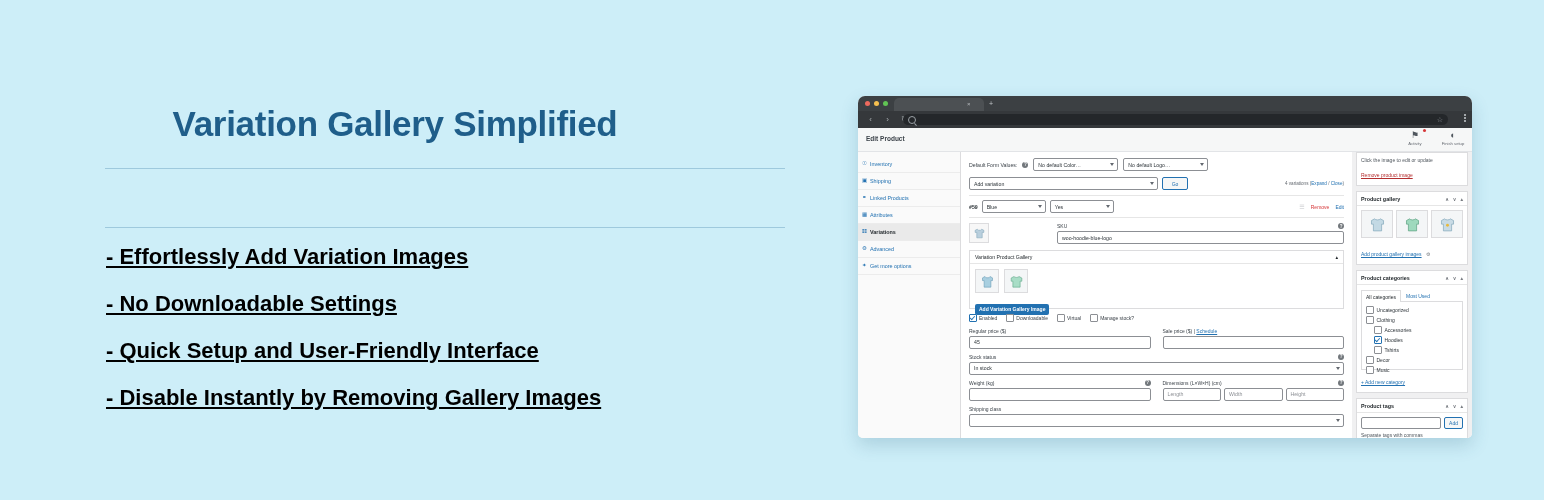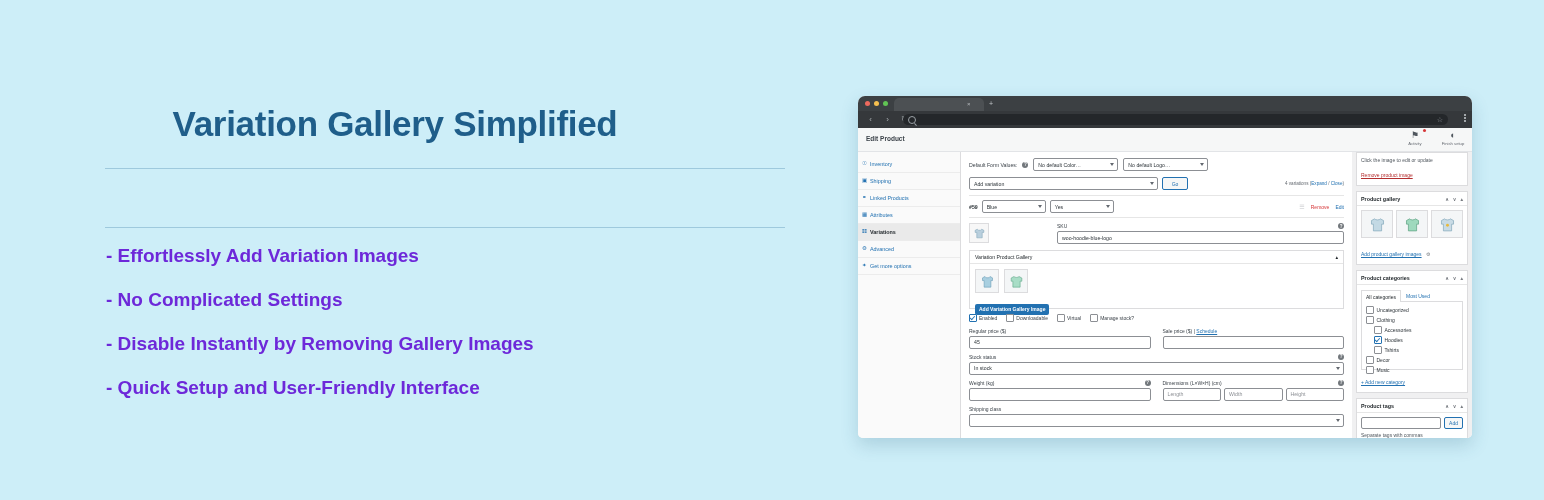--- a/index.html
+++ b/index.html
@@ -19,22 +19,22 @@
   }
   .rule{position:absolute;left:105px;width:680px;height:1px;background:#9ec9dd;}
   .rule.r1{top:160px;}
   .rule.r2{top:219px;}
   .promo-sub{
     position:absolute;left:0;top:182px;width:790px;text-align:center;
     font-size:14.5px;color:#22618c;
   }
   .features{position:absolute;left:106px;top:238px;width:740px;}
   .feature{
-    font-size:19px;font-weight:bold;color:#6d28d9;line-height:1;
-    margin-bottom:25px;white-space:nowrap;
+    font-size:22px;font-weight:bold;color:#000000;line-height:1;
+    margin-bottom:25px;white-space:nowrap;text-decoration:underline;
   }
 
   
   .browser{
     position:absolute;left:858px;top:96px;width:614px;height:342px;
     background:#ffffff;border-radius:7px 7px 5px 5px;overflow:hidden;
     box-shadow:0 7px 18px rgba(35,90,120,0.20);
   }
   .titlebar{
     height:15px;background:#3c4043;position:relative;
@@ -200,23 +200,23 @@
 <body>
 
 <div class="stage">
 
   <div class="promo">
     <div class="promo-title">Variation Gallery Simplified</div>
     <div class="rule r1"></div>
     <div class="rule r2"></div>
     <div class="features">
       <div class="feature">- Effortlessly Add Variation Images</div>
-      <div class="feature">- No Complicated Settings</div>
+      <div class="feature">- No Downloadable Settings</div>
+      <div class="feature">- Quick Setup and User-Friendly Interface</div>
       <div class="feature">- Disable Instantly by Removing Gallery Images</div>
-      <div class="feature">- Quick Setup and User-Friendly Interface</div>
     </div>
   </div>
 
   <div class="browser">
 
     <div class="titlebar">
       <div class="traffic">
         <span class="dot red"></span>
         <span class="dot yellow"></span>
         <span class="dot green"></span>

